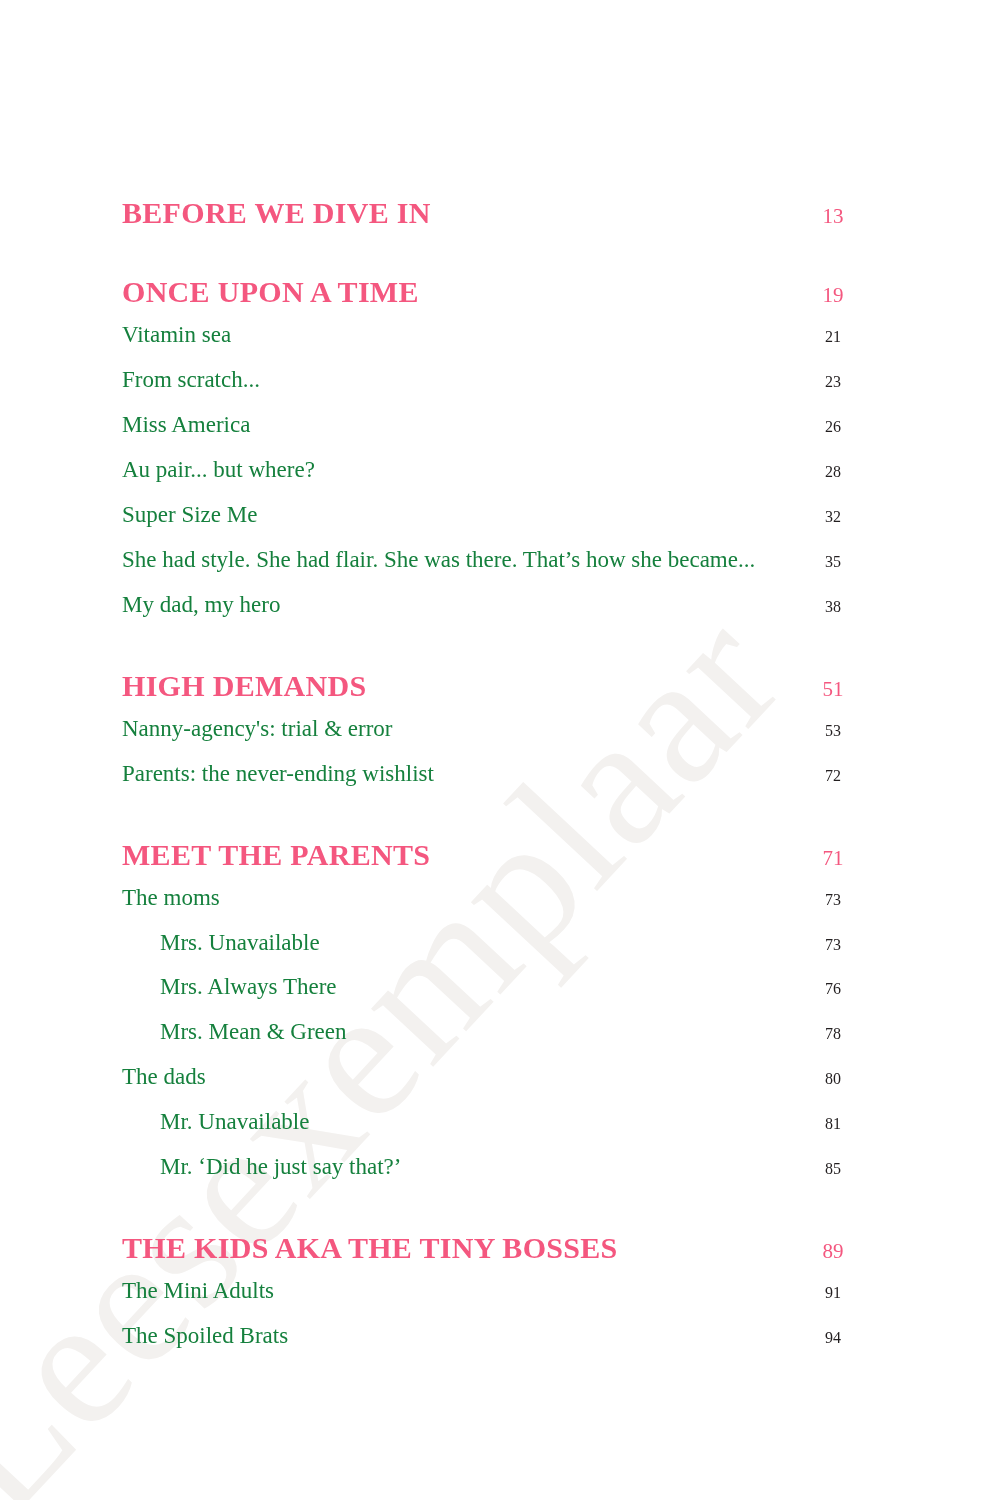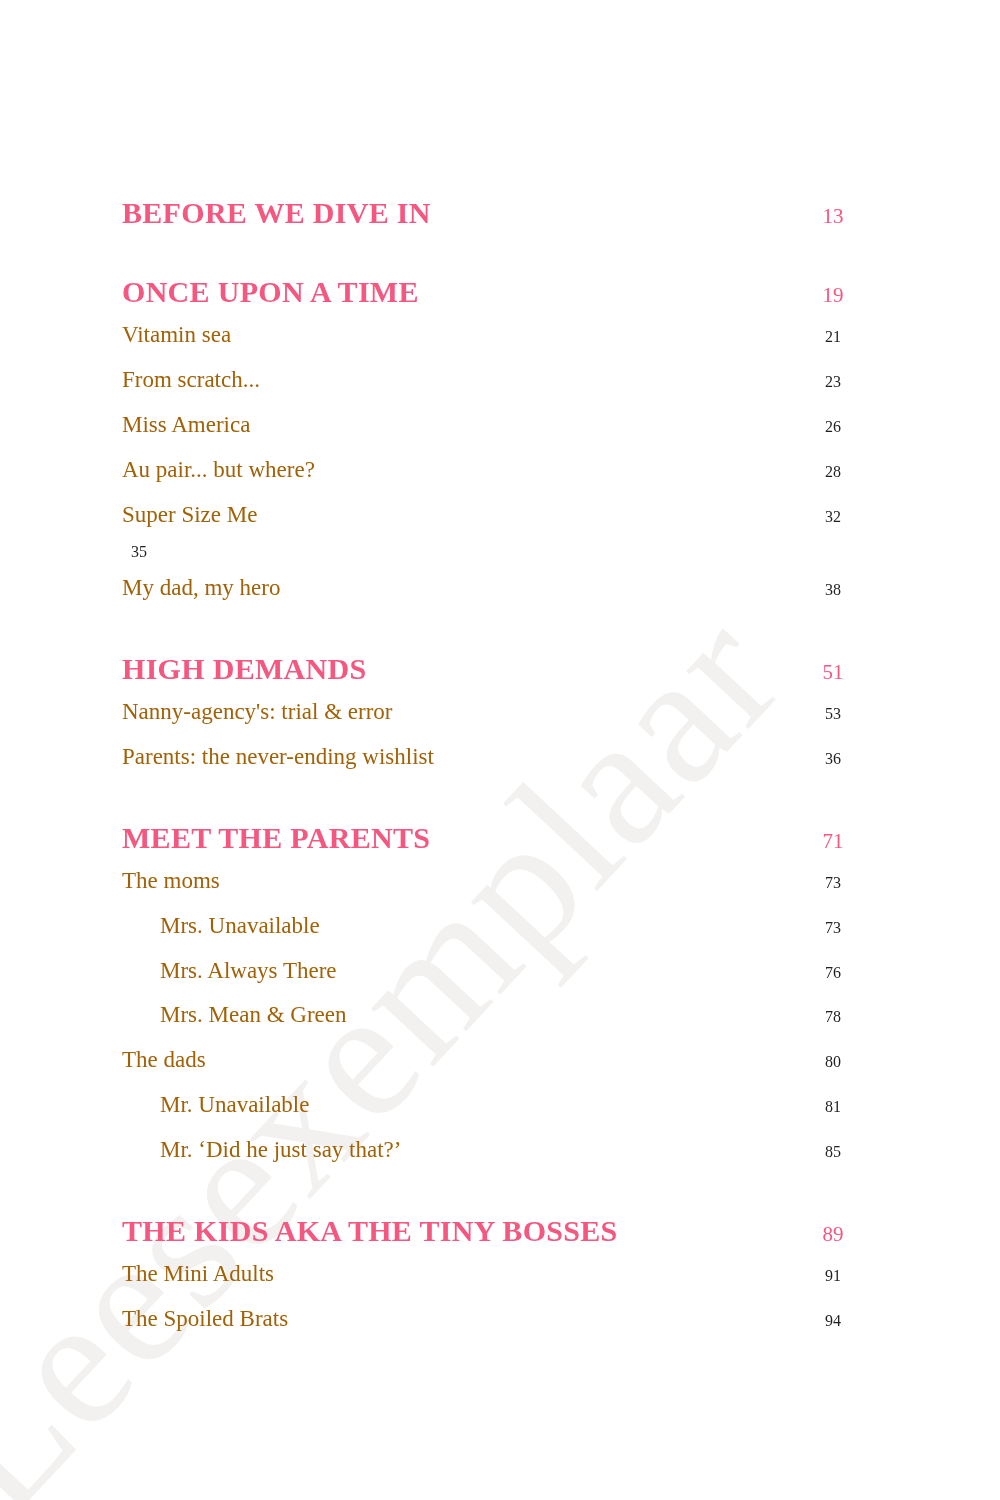--- a/index.html
+++ b/index.html
@@ -83,21 +83,21 @@
   }
 
   
   .entry-row {
     color: #231f20;
     margin-top: 10px;
   }
   .entry-row .label {
     font-size: 23px;
     line-height: 1.52;
-    color: #a16207;
+    color: #15803d;
   }
   .entry-row .page-num {
     font-size: 16px;
     color: #231f20;
   }
   .entry-row.indent .label {
     padding-left: 38px;
   }
 
   
@@ -145,40 +145,41 @@
         </div>
         <div class="row entry-row">
           <div class="label">Au pair... but where?</div>
           <div class="page-num">28</div>
         </div>
         <div class="row entry-row">
           <div class="label">Super Size Me</div>
           <div class="page-num">32</div>
         </div>
         <div class="row entry-row multiline">
+          <div class="label">She had style. She had flair. She was there. That’s how she became...</div>
           <div class="page-num">35</div>
         </div>
         <div class="row entry-row">
           <div class="label">My dad, my hero</div>
           <div class="page-num">38</div>
         </div>
       </div>
       <div class="gap-chapter"></div>
       <div class="block">
         <div class="row chapter-row">
           <div class="label">HIGH DEMANDS</div>
           <div class="page-num">51</div>
         </div>
         <div class="row entry-row">
           <div class="label">Nanny-agency's: trial &amp; error</div>
           <div class="page-num">53</div>
         </div>
         <div class="row entry-row">
           <div class="label">Parents: the never-ending wishlist</div>
-          <div class="page-num">36</div>
+          <div class="page-num">72</div>
         </div>
       </div>
       <div class="gap-chapter"></div>
       <div class="block">
         <div class="row chapter-row">
           <div class="label">MEET THE PARENTS</div>
           <div class="page-num">71</div>
         </div>
         <div class="row entry-row">
           <div class="label">The moms</div>

